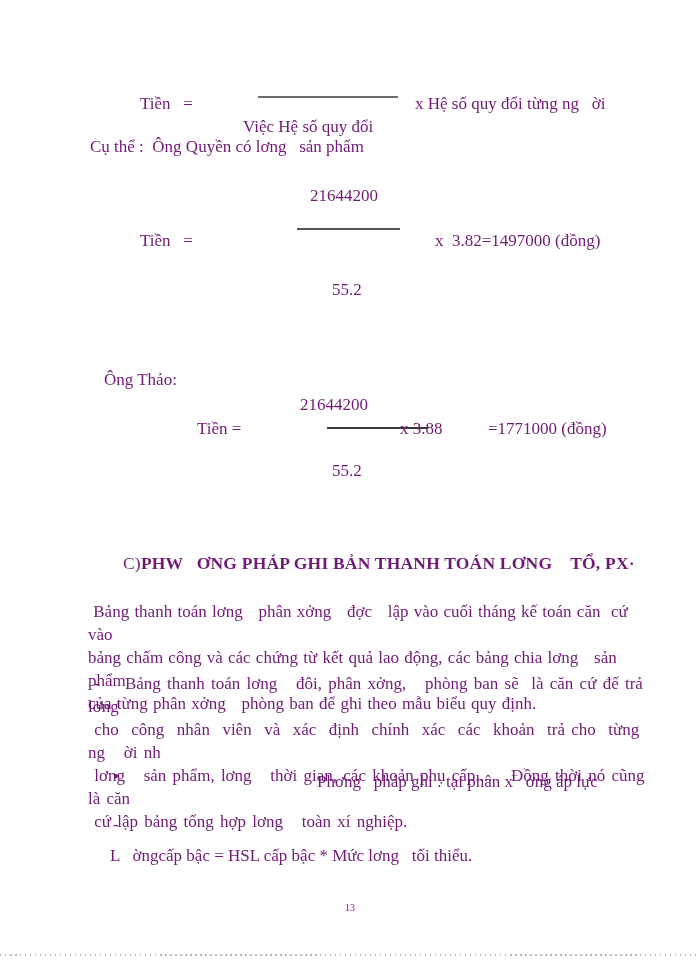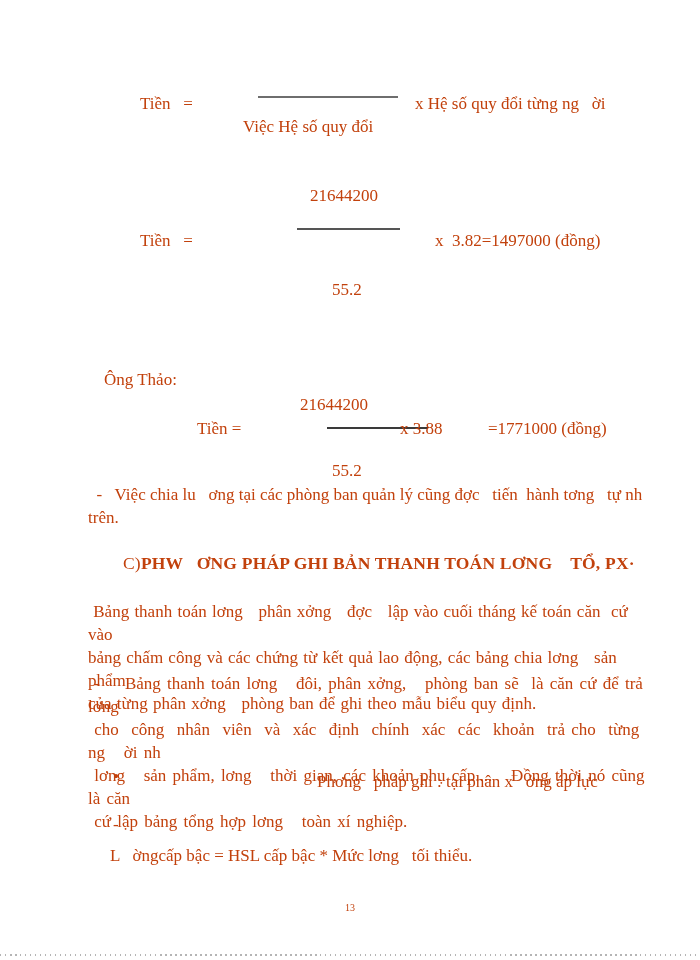--- a/index.html
+++ b/index.html
@@ -3,21 +3,21 @@
 <meta charset="utf-8">
 <style>
   html, body { margin: 0; padding: 0; background: #ffffff; }
   .page {
     position: relative;
     width: 700px;
     height: 960px;
     background: #ffffff;
     font-family: "Liberation Serif", "DejaVu Serif", serif;
     font-size: 17px;
-    color: #c2410c;
+    color: #701a75;
     overflow: hidden;
   }
   .abs { position: absolute; white-space: pre; line-height: 22px; }
   .para { position: absolute; white-space: pre-wrap; line-height: 23px; }
   .bar  { position: absolute; }
   .bar-light { height: 2px; background: #6e6e6e; }
   .bar-mid   { height: 2px; background: #555555; }
   .bar-dark  { height: 1.5px; background: #3a3a3a; }
   .heading { font-size: 17.5px; letter-spacing: 0.2px; }
   .heading .bold-part { font-weight: bold; }
@@ -34,37 +34,36 @@
 </head>
 <body>
 
 <div class="page">
 
   <div class="abs" style="left:140px; top:93px;">Tiền   =</div>
   <div class="bar bar-light" style="left:258px; top:96px; width:140px;"></div>
   <div class="abs" style="left:415px; top:93px;">x Hệ số quy đổi từng ng   ời</div>
   <div class="abs" style="left:243px; top:116px;">Việc Hệ số quy đổi</div>
 
+  <div class="abs" style="left:90px; top:136px;">Cụ thể :  Ông Quyền có lơng   sản phẩm</div>
 
   <div class="abs" style="left:310px; top:185px;">21644200</div>
   <div class="abs" style="left:140px; top:230px;">Tiền   =</div>
   <div class="bar bar-mid" style="left:297px; top:228px; width:103px;"></div>
   <div class="abs" style="left:435px; top:230px;">x  3.82=1497000 (đồng)</div>
   <div class="abs" style="left:332px; top:279px;">55.2</div>
 
   <div class="abs" style="left:104px; top:369px;">Ông Thảo:</div>
   <div class="abs" style="left:300px; top:394px;">21644200</div>
   <div class="abs" style="left:197px; top:418px;">Tiền =</div>
   <div class="bar bar-dark" style="left:327px; top:427px; width:101px;"></div>
   <div class="abs" style="left:400px; top:418px;">x 3.88</div>
   <div class="abs" style="left:488px; top:418px;">=1771000 (đồng)</div>
   <div class="abs" style="left:332px; top:460px;">55.2</div>
 
-  <div class="para" style="left:88px; top:483px; width:565px;">  -   Việc chia lu   ơng tại các phòng ban quản lý cũng đợc   tiến  hành tơng   tự nh
-trên.</div>
 
   <div class="abs heading" style="left:99px; top:552px;margin-left:24px;"><span>C)</span><span class="bold-part">PHW   ƠNG PHÁP GHI BẢN THANH TOÁN LƠNG    TỔ, PX·</span></div>
 
   <div class="para para1" style="left:88px; top:600px; width:565px;"> Bảng thanh toán lơng   phân xởng   đợc   lập vào cuối tháng kế toán căn  cứ  vào
 bảng chấm công và các chứng từ kết quả lao động, các bảng chia lơng   sản phẩm
 của từng phân xởng   phòng ban để ghi theo mẫu biểu quy định.</div>
 
   <div class="para para2" style="left:88px; top:672px; width:568px;"> -    Bảng thanh toán lơng   đôi, phân xởng,   phòng ban sẽ  là căn cứ để trả lơng
  cho  công  nhân  viên  và  xác  định  chính  xác  các  khoản  trả cho  từng  ng   ời nh
  lơng   sản phẩm, lơng   thời gian, các khoản phụ cấp....   Đồng thời nó cũng là căn

